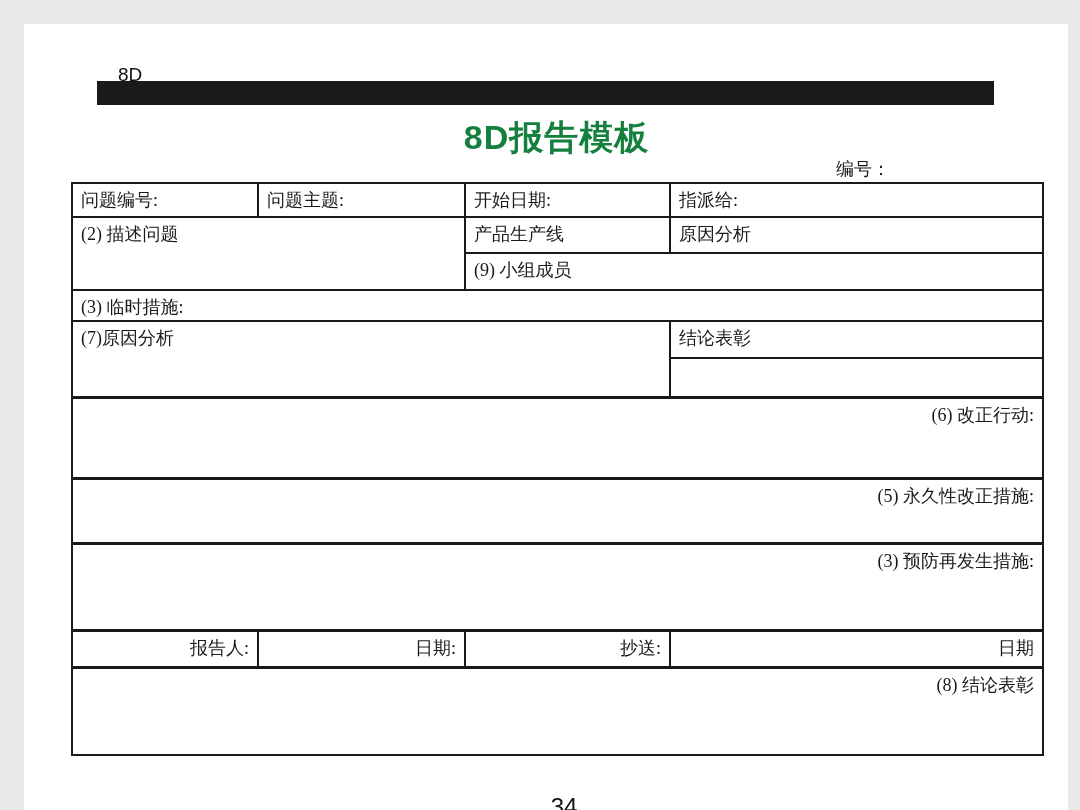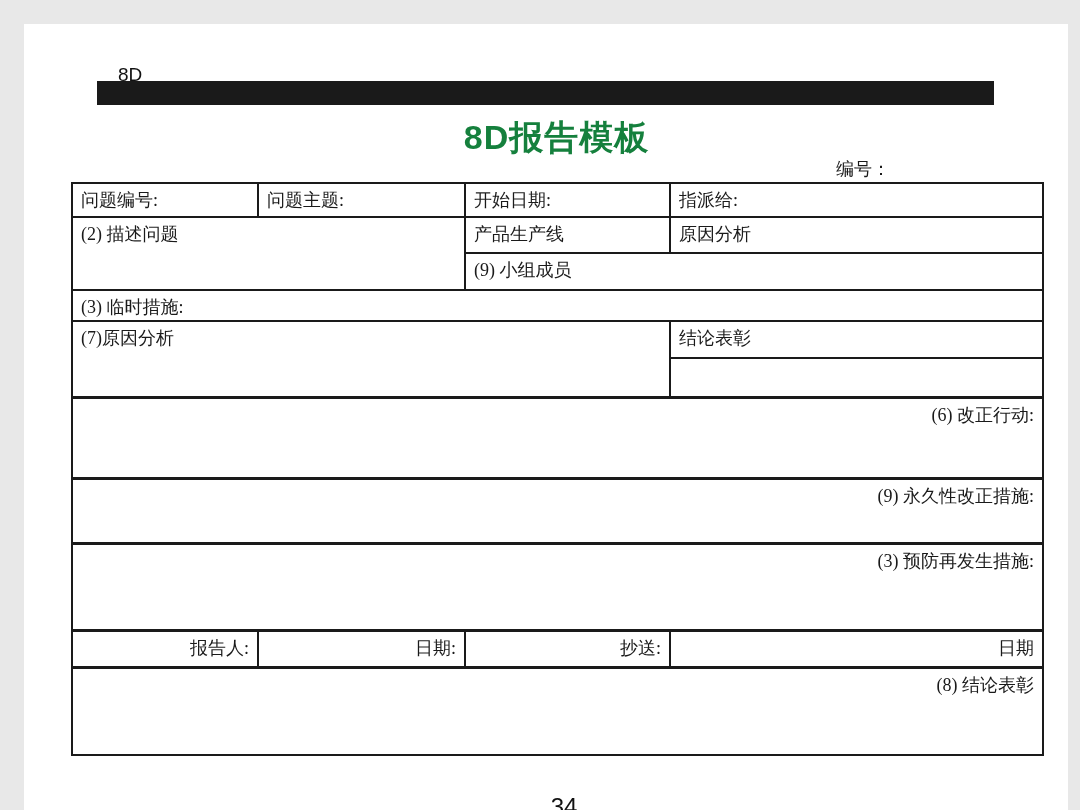--- a/index.html
+++ b/index.html
@@ -125,21 +125,21 @@
 
     <tr style="height:39px">
       <td></td>
     </tr>
 
     <tr style="height:81px" class="thick">
       <td colspan="4">(6) 改正行动:</td>
     </tr>
 
     <tr style="height:65px" class="thick">
-      <td colspan="4">(9) 永久性改正措施:</td>
+      <td colspan="4">(5) 永久性改正措施:</td>
     </tr>
 
     <tr style="height:87px" class="thick">
       <td colspan="4">(3) 预防再发生措施:</td>
     </tr>
 
     <tr style="height:37px" class="thick">
       <td>报告人:</td>
       <td>日期:</td>
       <td>抄送:</td>

